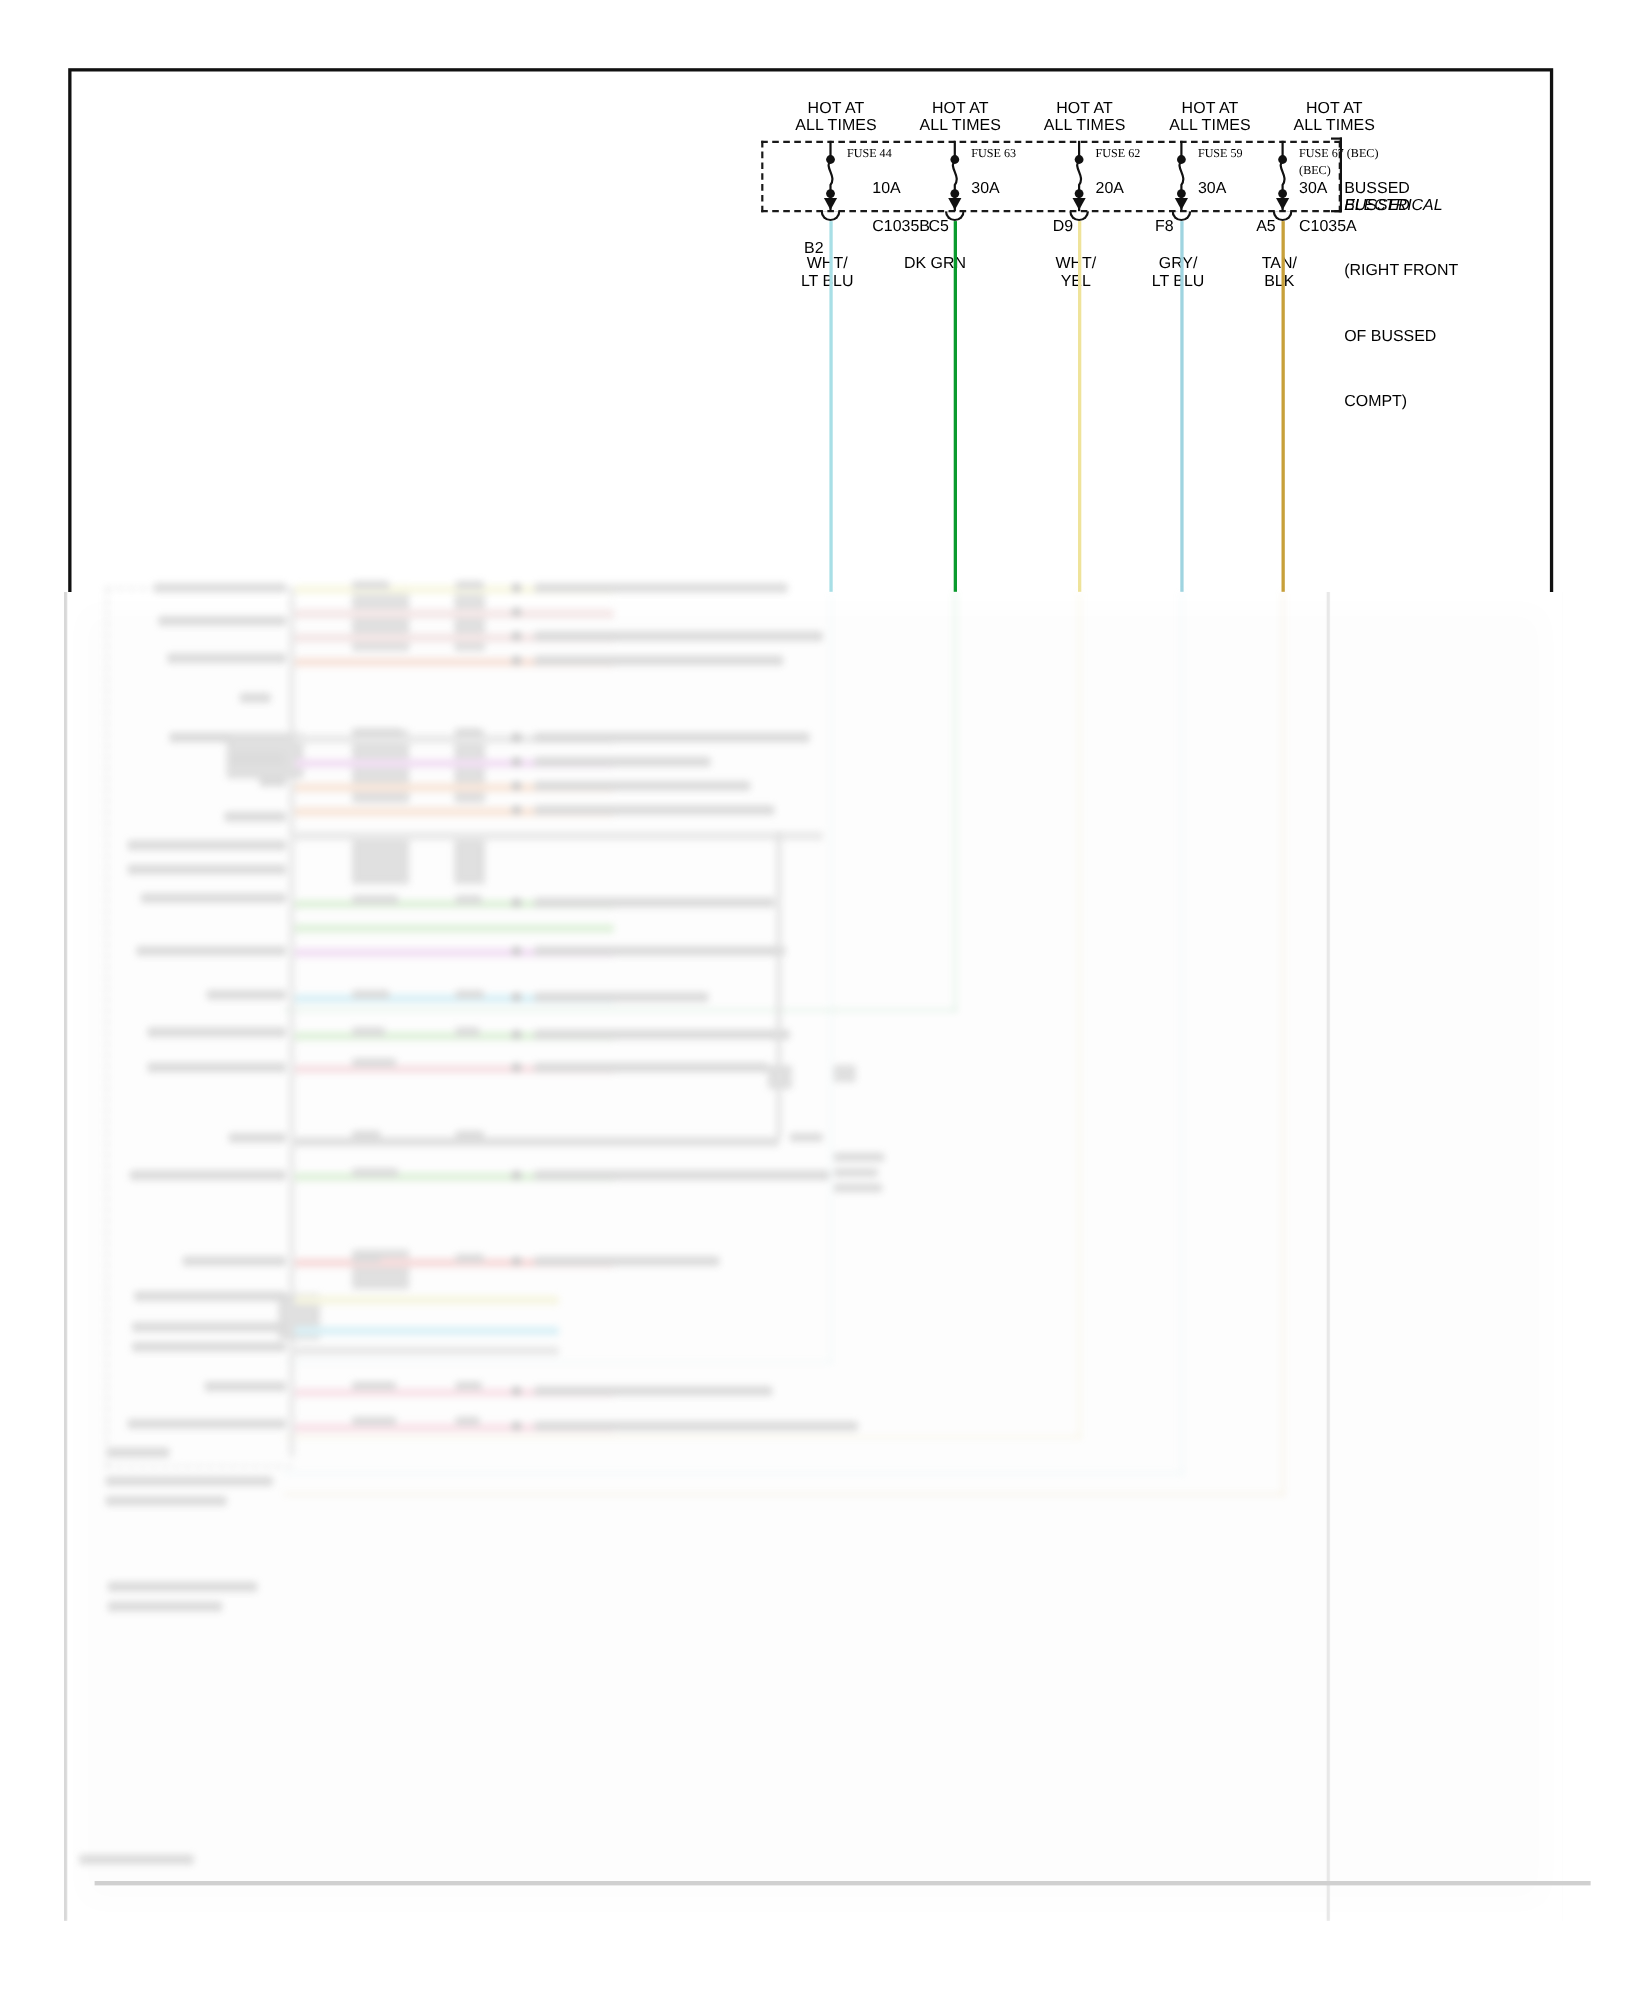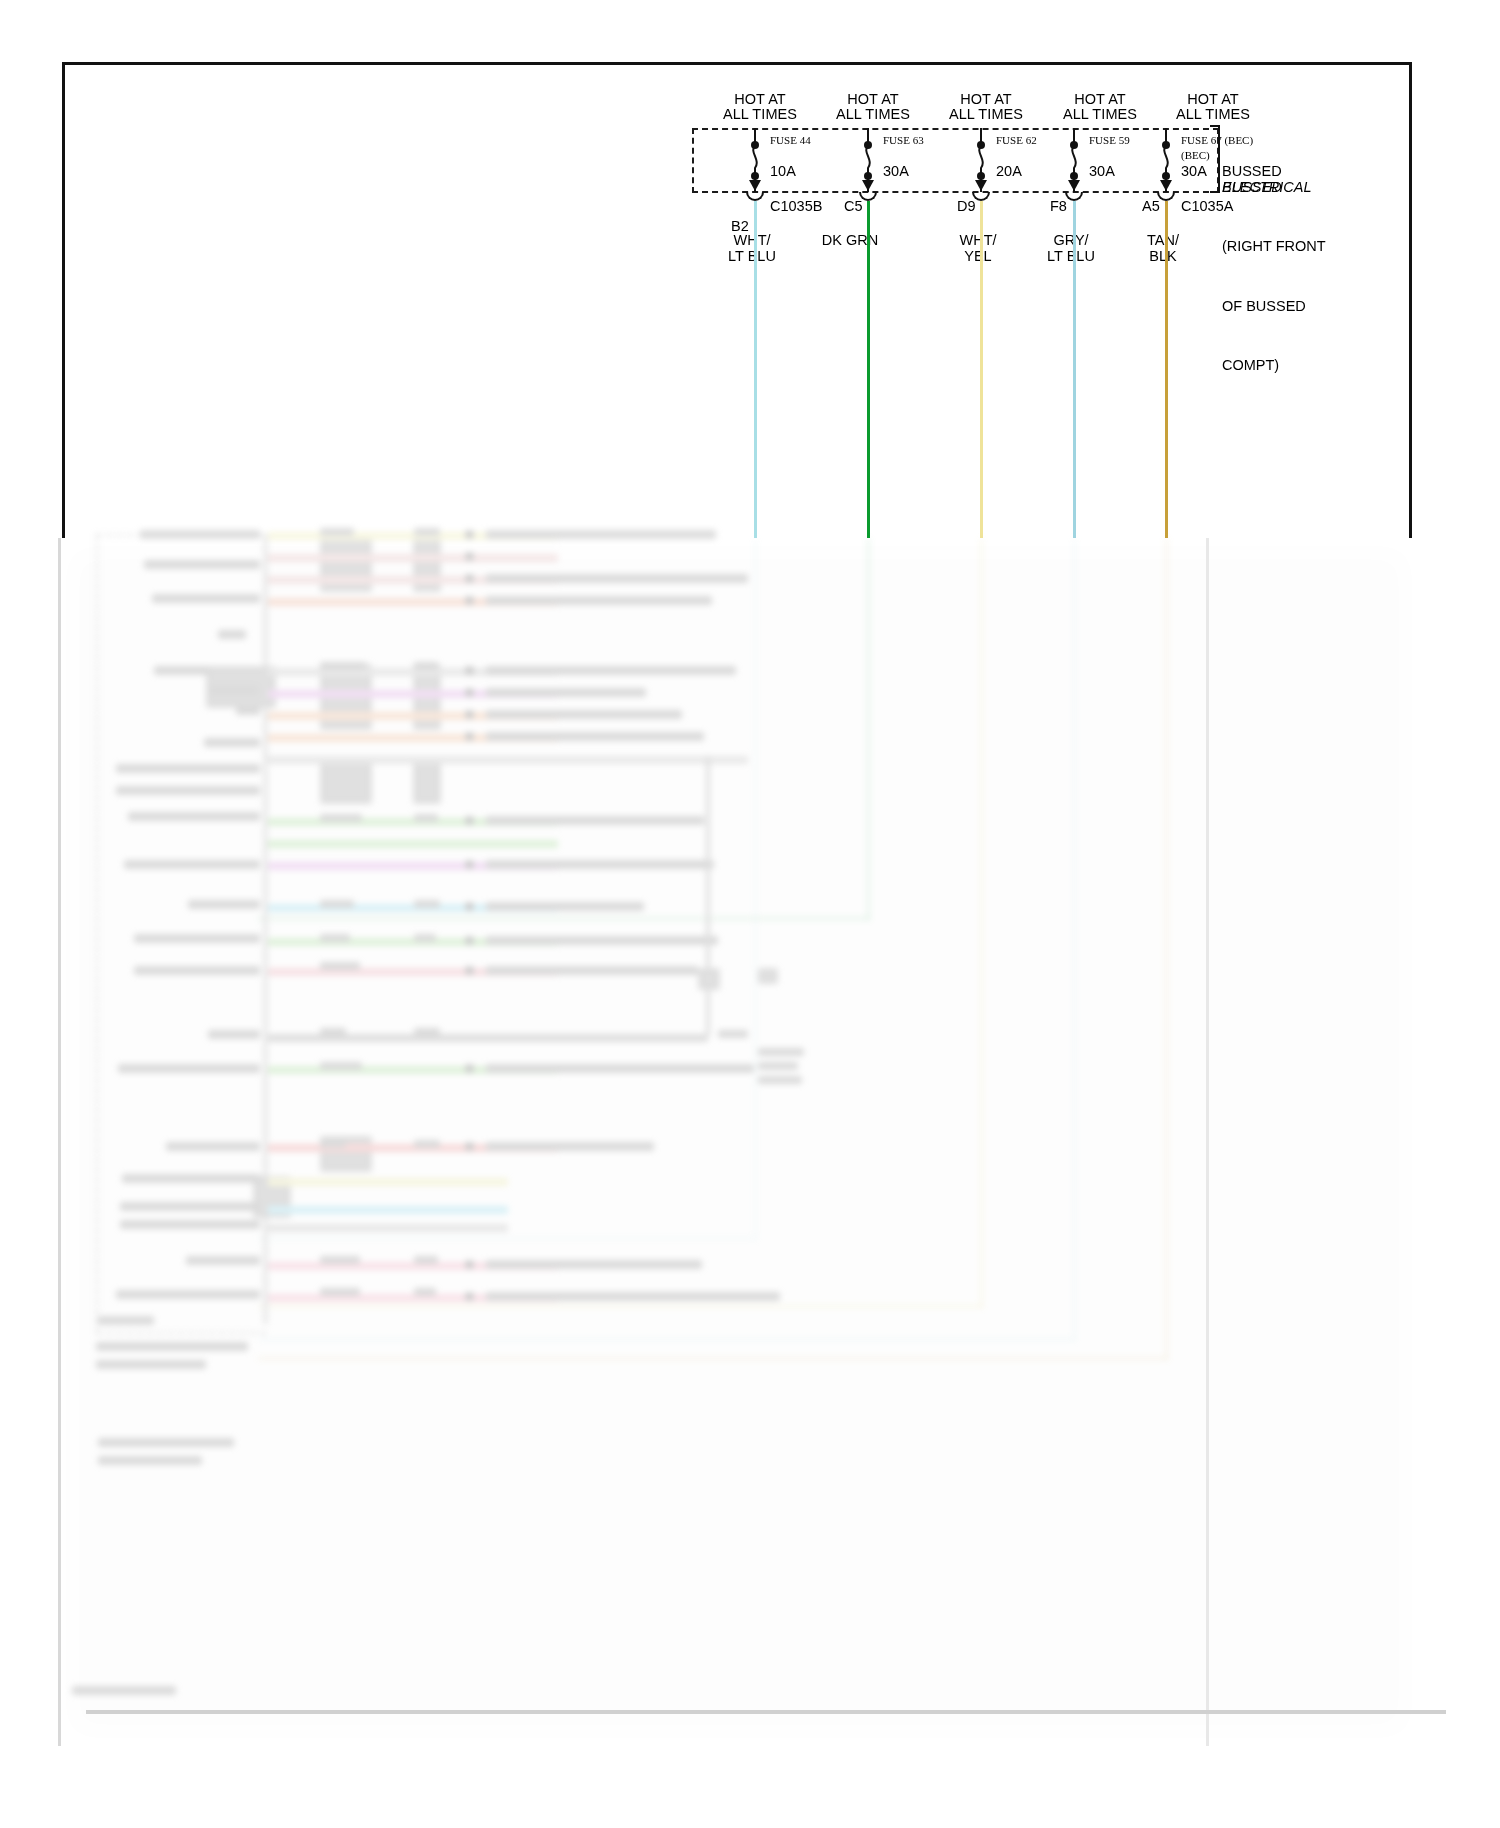--- a/index.html
+++ b/index.html
@@ -257,24 +257,24 @@
 <div class="fuse-group">
   <div class="fuse-stem" style="left:754px; top:128px; height:16px;"></div>
   <div class="fuse-dot" style="left:751px; top:141px;"></div>
   <svg class="fuse-squiggle" style="left:747px; top:146px;" viewBox="0 0 16 32">
     <path d="M8 0 C 2 6, 14 14, 8 22 L8 32" stroke="#111" stroke-width="2" fill="none"></path>
   </svg>
   <div class="fuse-dot" style="left:751px; top:172px;"></div>
   <div class="fuse-stem" style="left:754px; top:178px; height:14px;"></div>
   <div class="fuse-arrow" style="left:749px; top:180px;"></div>
   <div class="fuse-name" style="left:770px; top:134px;">FUSE 44</div>
-  <div class="fuse-amp" style="left:770px; top:163px;">10A</div>
+  <div class="fuse-amp" style="left:793px; top:163px;">10A</div>
   <div class="pin-cup" style="left:746px; top:192px;"></div>
   <div class="pin-id" style="left:731px; top:198px;margin-top:20px;">B2</div>
-  <div class="conn-id" style="left:770px; top:198px;">C1035B</div>
+  <div class="conn-id" style="left:793px; top:198px;">C1035B</div>
   <div class="wire-label" style="left:707px; top:232px;">WHT/
 LT BLU</div>
 </div>
 
 <div class="fuse-group">
   <div class="fuse-stem" style="left:867px; top:128px; height:16px;"></div>
   <div class="fuse-dot" style="left:864px; top:141px;"></div>
   <svg class="fuse-squiggle" style="left:860px; top:146px;" viewBox="0 0 16 32">
     <path d="M8 0 C 2 6, 14 14, 8 22 L8 32" stroke="#111" stroke-width="2" fill="none"></path>
   </svg>

